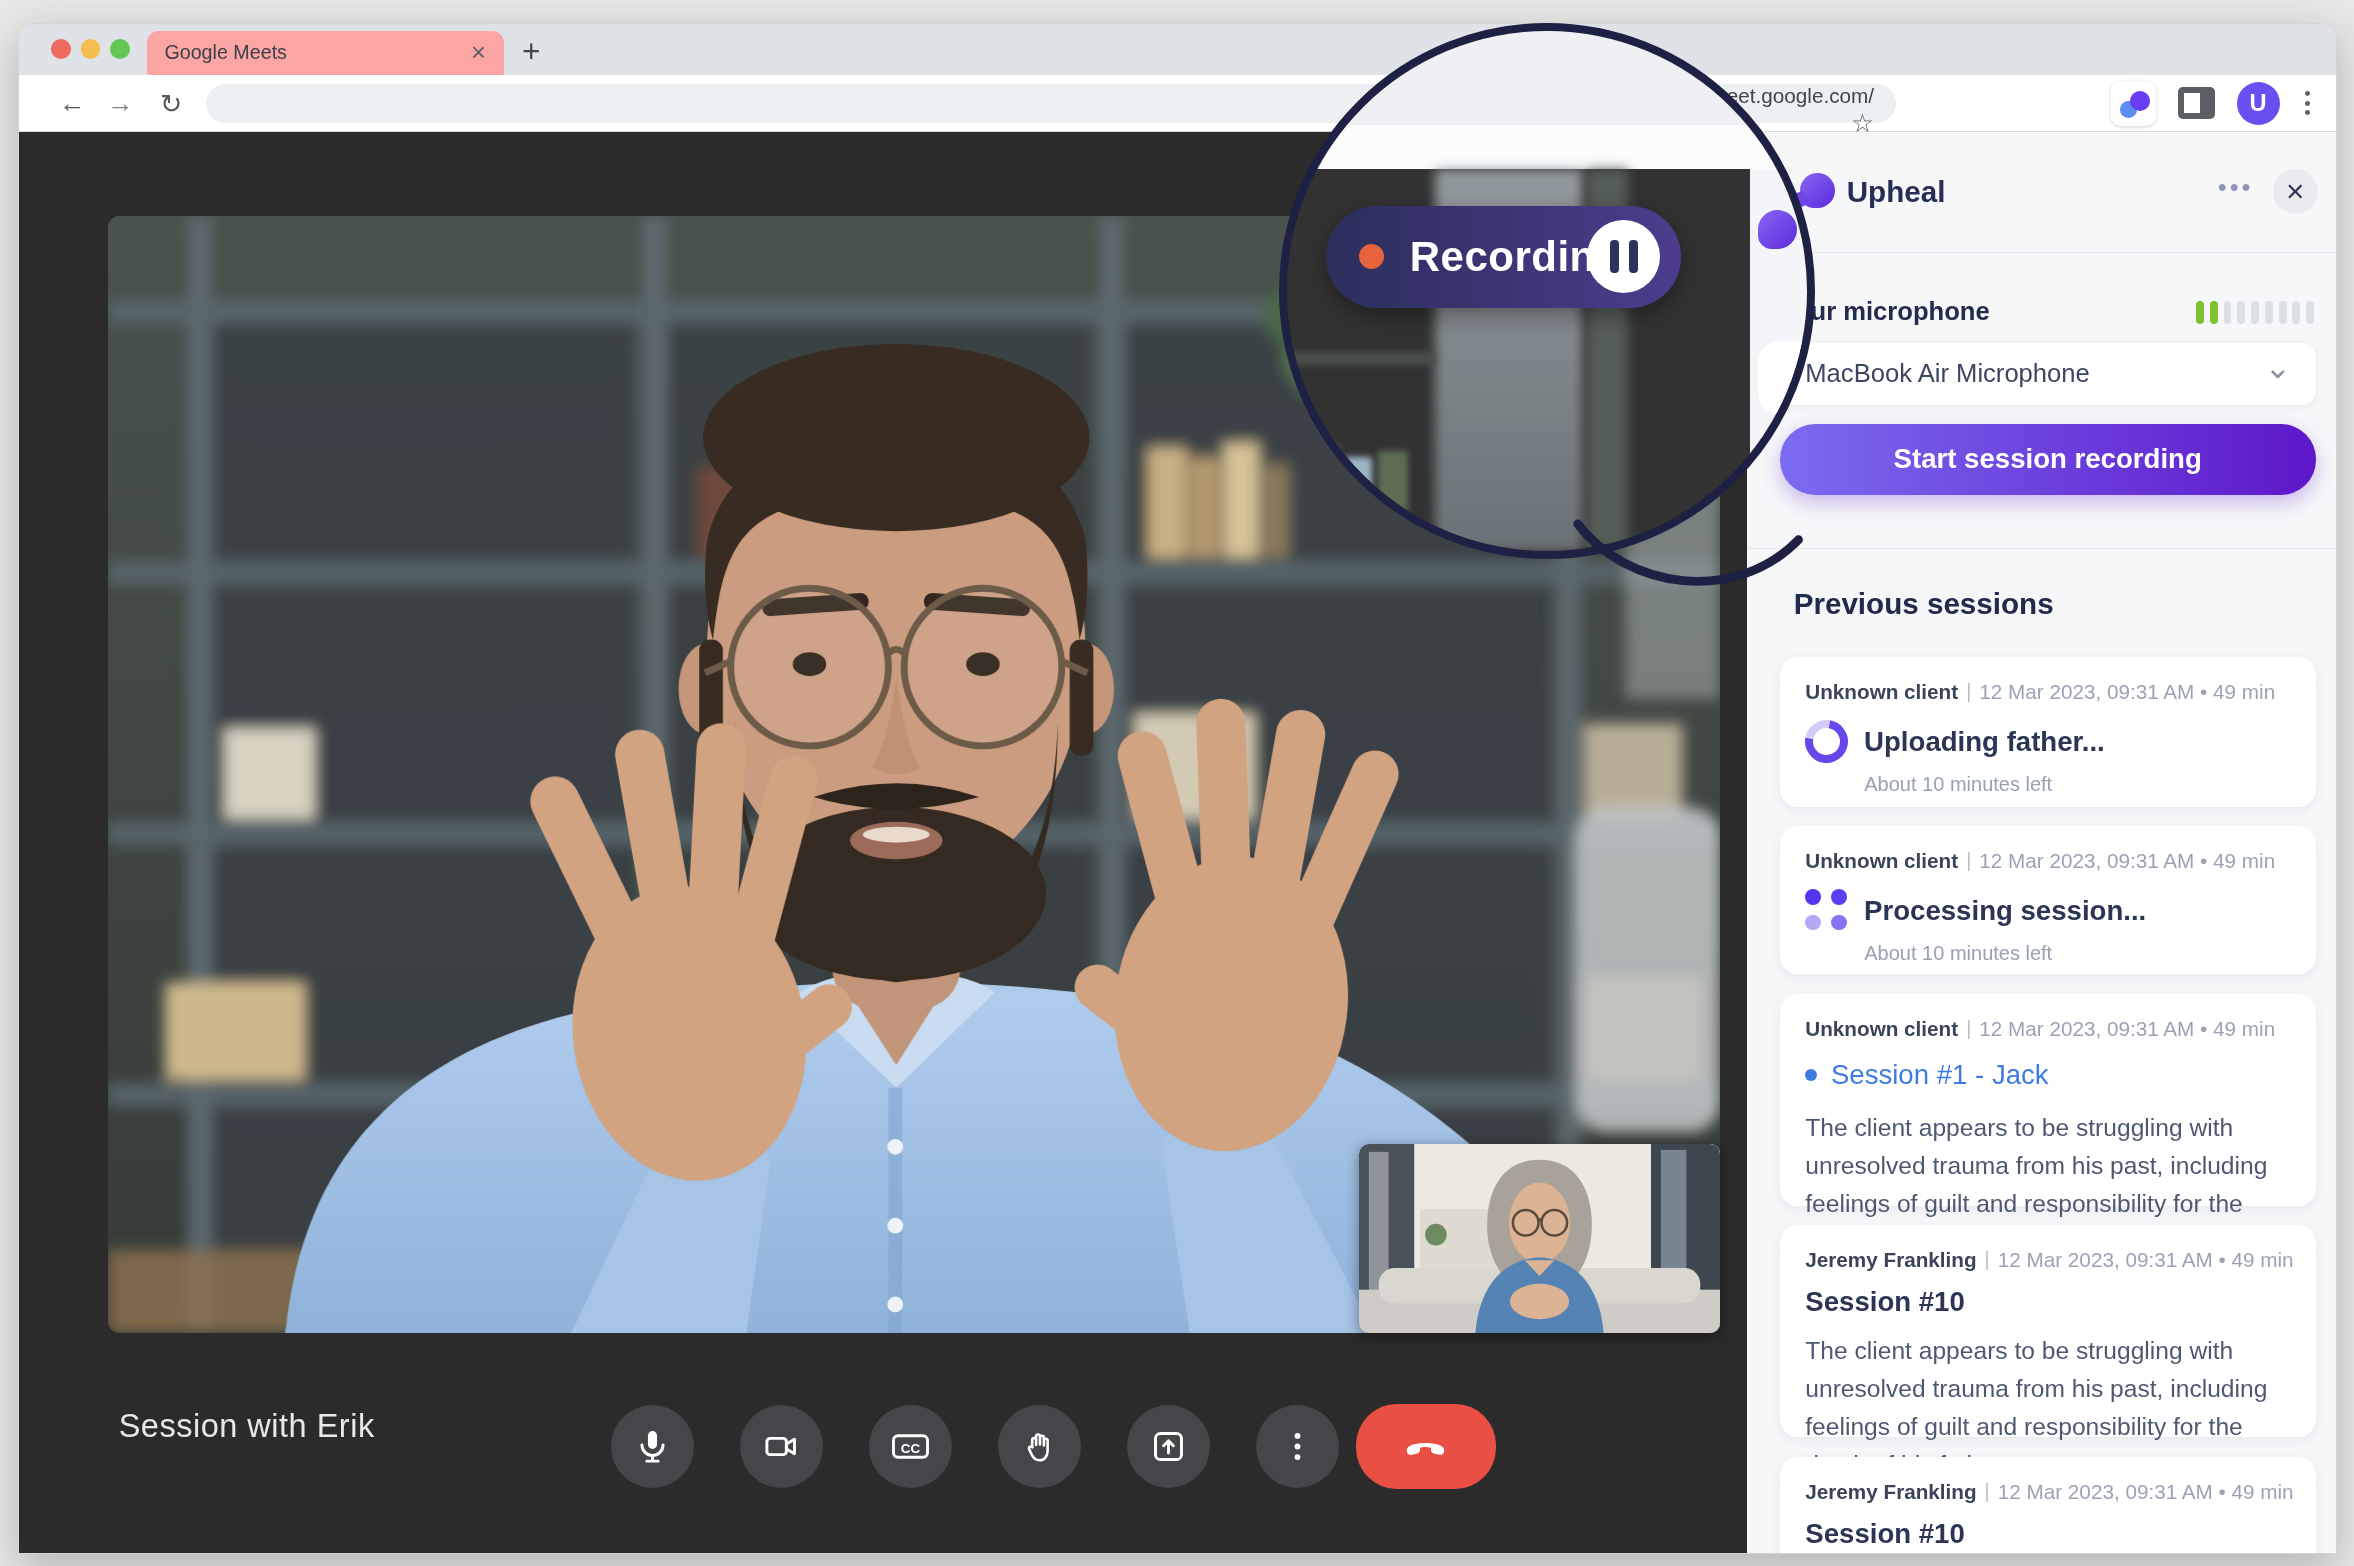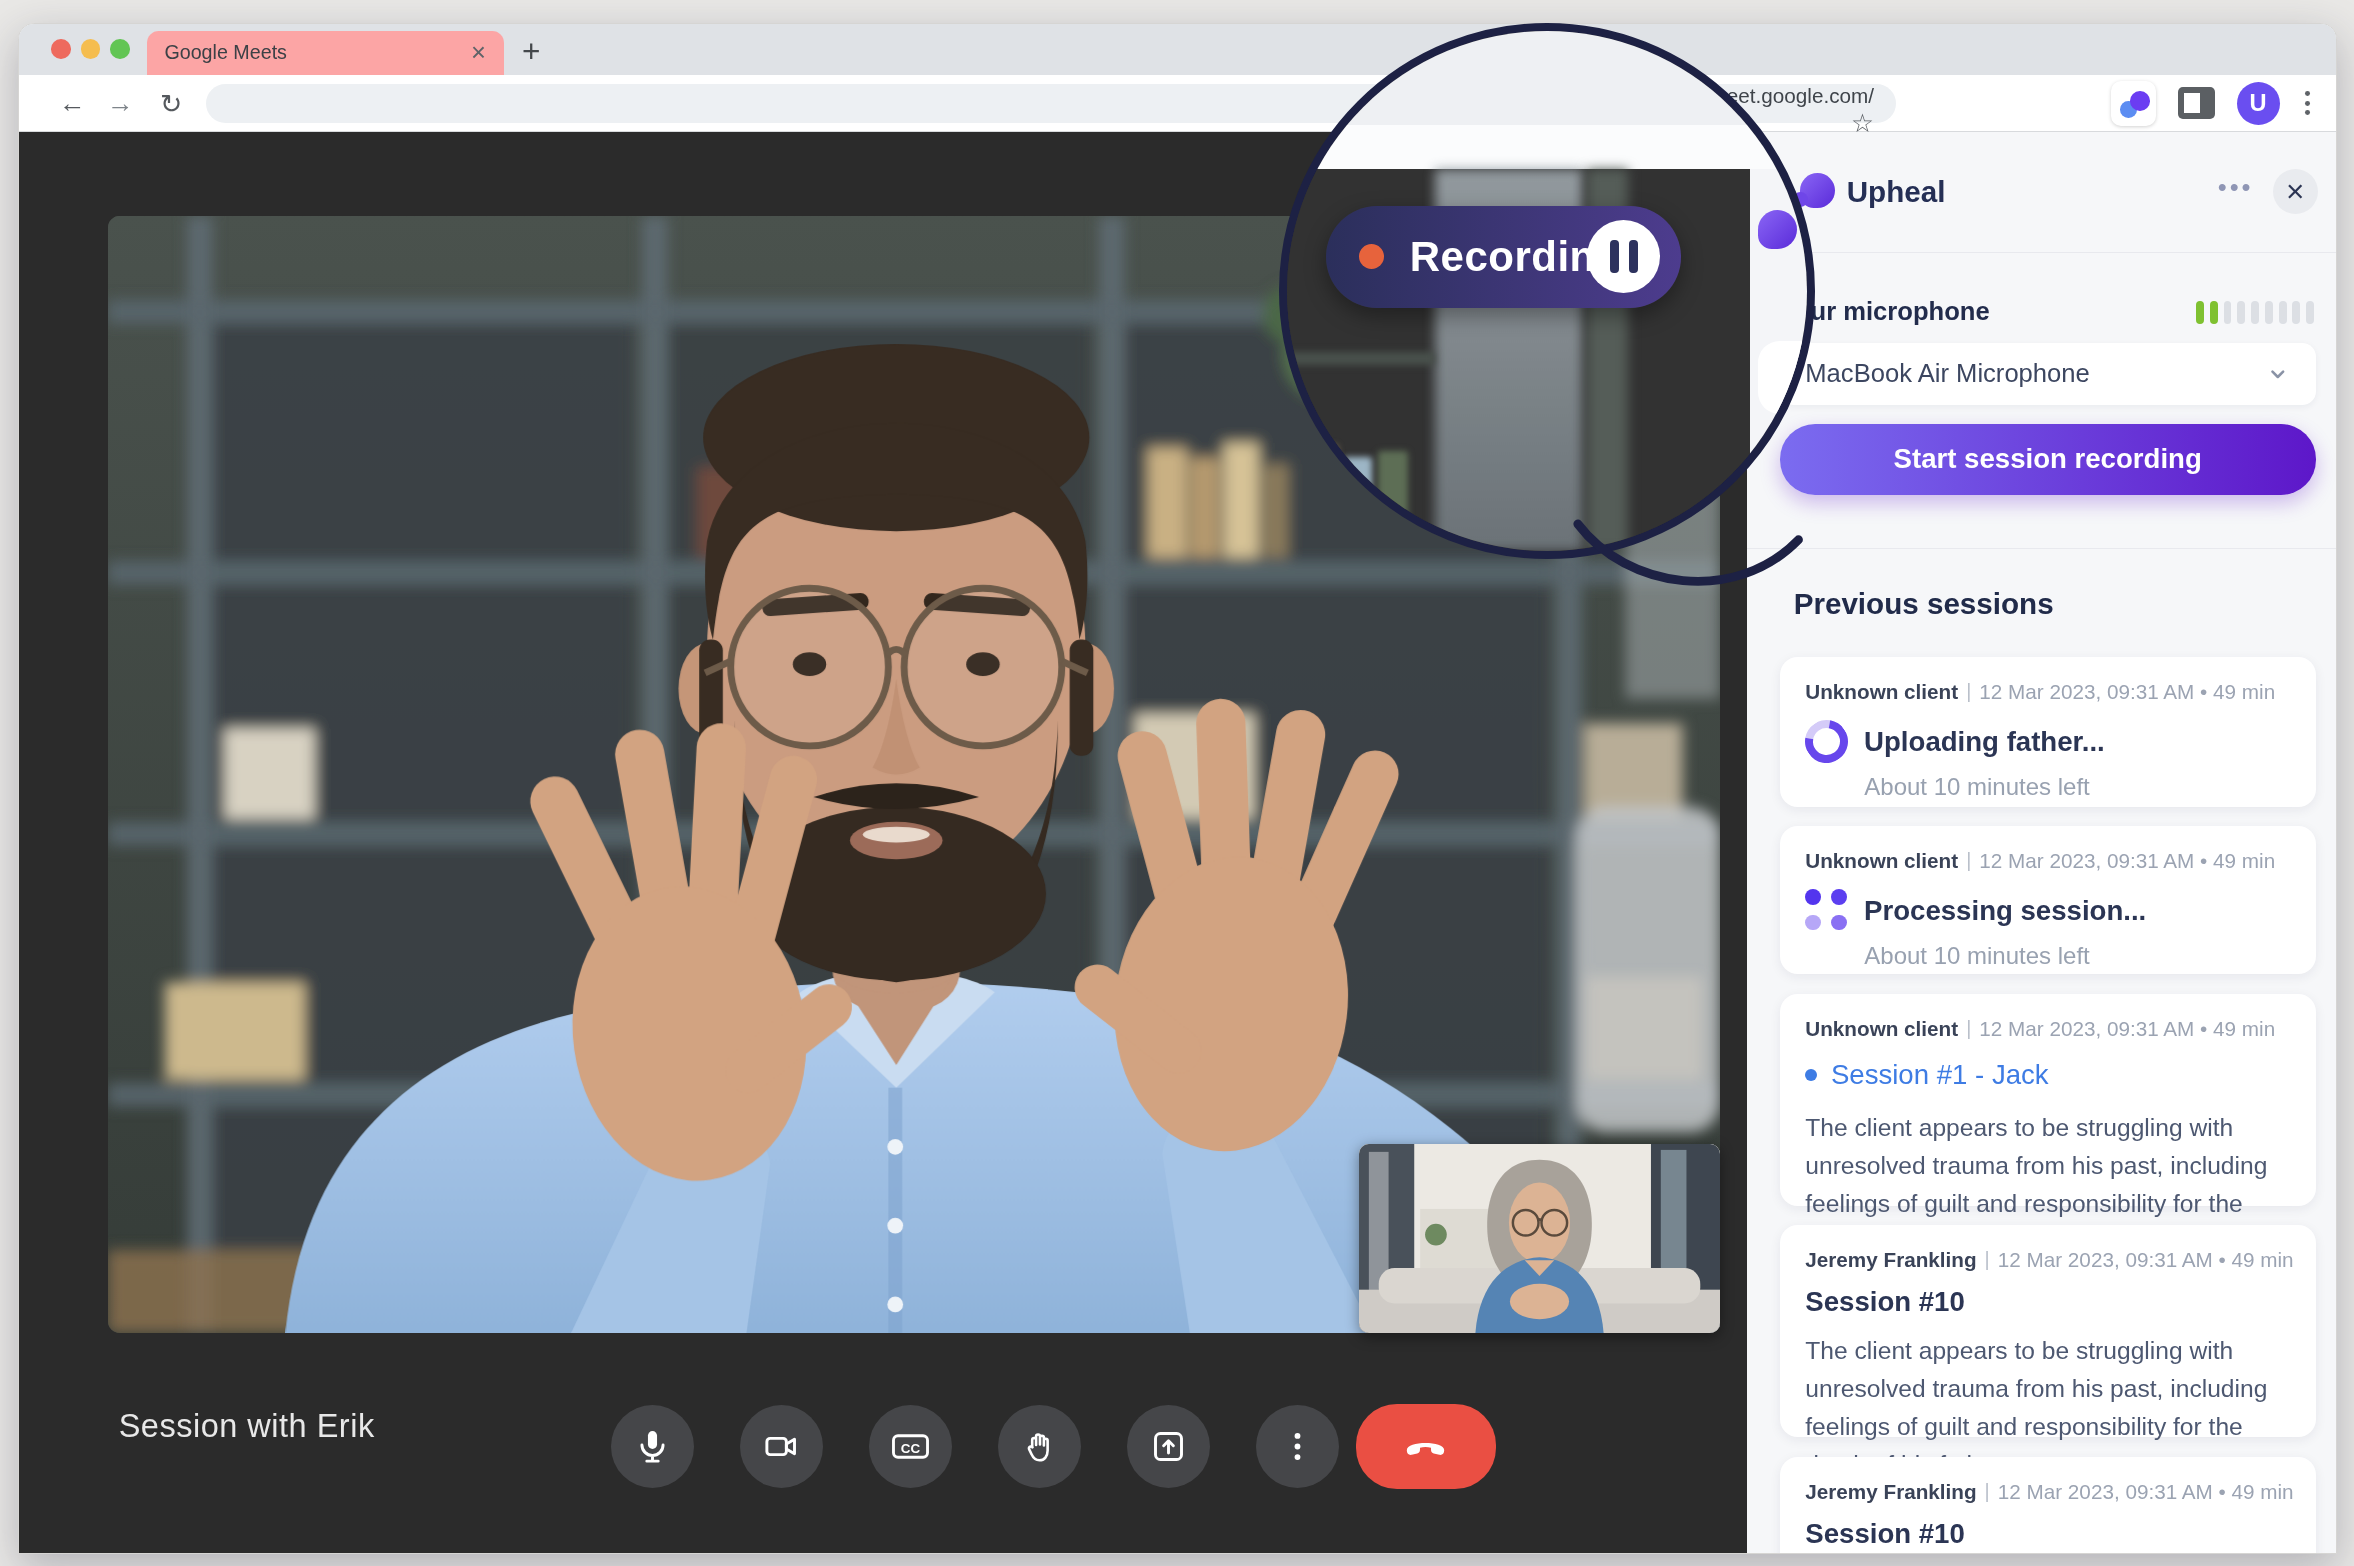--- a/index.html
+++ b/index.html
@@ -86,21 +86,21 @@
                 box-shadow:0 7.9px 19.7px rgba(93,23,201,.28); }
   .sess-title { position:absolute; left:47px; top:455px; font-size:29.6px; font-weight:bold; color:#212b4a; }
   .card { position:absolute; left:33px; width:536px; background:#fff; border-radius:17.7px;
           box-shadow:0 3px 11.8px rgba(25,35,70,.07); padding:23.6px 25.6px; }
   .meta { display:flex; align-items:flex-start; gap:8px; white-space:nowrap; }
   .meta .client { font-size:20.7px; font-weight:bold; color:#3a4358; }
   .meta .sep { font-size:19.7px; color:#b9bfca; }
   .meta .dt { font-size:20.7px; color:#9ba3b2; }
   .trow { display:flex; align-items:center; gap:15.8px; margin-top:15.8px; }
   .ctitle { font-size:27.6px; font-weight:bold; color:#2b3554; }
-  .note { margin-left:59px; margin-top:9.9px; font-size:24px; color:#98a1b0; }
+  .note { margin-left:59px; margin-top:9.9px; font-size:20px; color:#98a1b0; }
   .spin { width:43px; height:43px; border-radius:50%; border:8.9px solid #6747ec; border-top-color:#d4cbf8;
           transform:rotate(-35deg); }
   .procdots { width:43px; height:43px; display:grid; grid-template-columns:17.7px 17.7px; grid-template-rows:17.7px 17.7px;
               gap:7.9px; place-content:center; }
   .procdots i { width:15.8px; height:15.8px; border-radius:50%; }
   .procdots i:nth-child(1){background:#5335ee;} .procdots i:nth-child(2){background:#5c3ff0;}
   .procdots i:nth-child(3){background:#b6a7f7;} .procdots i:nth-child(4){background:#8a70f3;}
   .linkrow { display:flex; align-items:center; gap:13.8px; margin-top:17.7px; }
   .bdot { width:11.8px; height:11.8px; border-radius:50%; background:#3e7ce4; }
   .slink { font-size:27.6px; font-weight:normal; color:#3e7ce4; }

